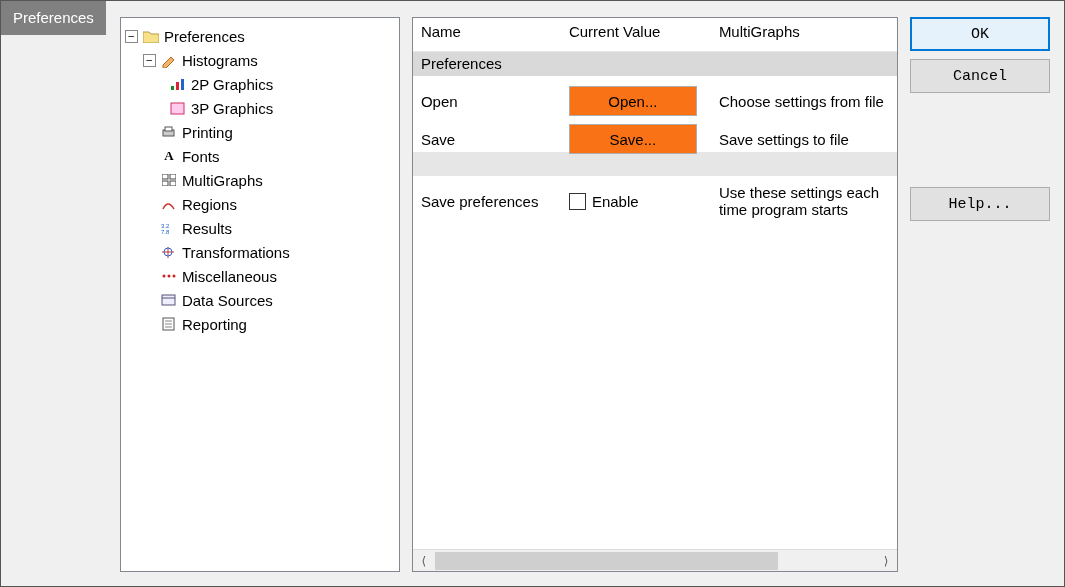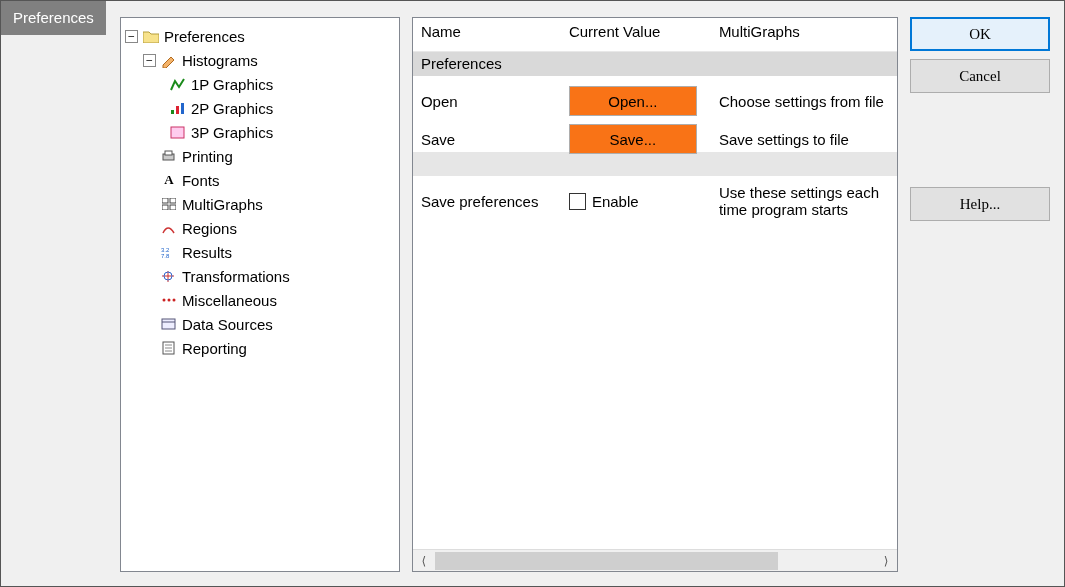--- a/index.html
+++ b/index.html
@@ -139,21 +139,21 @@
   .side-buttons {
     width: 140px;
     display: flex;
     flex-direction: column;
     gap: 8px;
   }
   .winbtn {
     height: 34px;
     background: #e1e1e1;
     border: 1px solid #adadad;
-    font-family: Liberation Serif, serif;
+    font-family: Liberation Mono, monospace;
     font-size: 15px;
     cursor: pointer;
   }
   .winbtn.default {
     border: 2px solid #0078d7;
     background: #e5f1fb;
   }
   .side-gap { height: 78px; }
 
   
@@ -186,30 +186,20 @@
                 <div class="tree-row indent1">
                   <span class="toggle">−</span>
                   <span class="icon">
                     <svg width="15" height="15">
                         <path d="M2 12l8-8 3 3-8 8H2z" fill="#f4b36a" stroke="#b06a1e"></path>
                       </svg>
                   </span>
                   <span>Histograms</span>
                 </div>
                 <ul>
-                  <li>
-                      <div class="tree-row indent2">
-                    <span class="icon">
-                      <svg width="15" height="13">
-                            <polyline points="1,12 5,3 9,9 14,1" fill="none" stroke="#1a8a1a" stroke-width="2"></polyline>
-                          </svg>
-                    </span>
-                    <span>1P Graphics</span>
-                  </div>
-                    </li>
                   <li>
                       <div class="tree-row indent2">
                     <span class="icon">
                       <svg width="15" height="13">
                             <rect x="1" y="8" width="3" height="4" fill="#1a8a1a"></rect>
                             <rect x="6" y="4" width="3" height="8" fill="#d23"></rect>
                             <rect x="11" y="1" width="3" height="11" fill="#26c"></rect>
                           </svg>
                     </span>
                     <span>2P Graphics</span>

